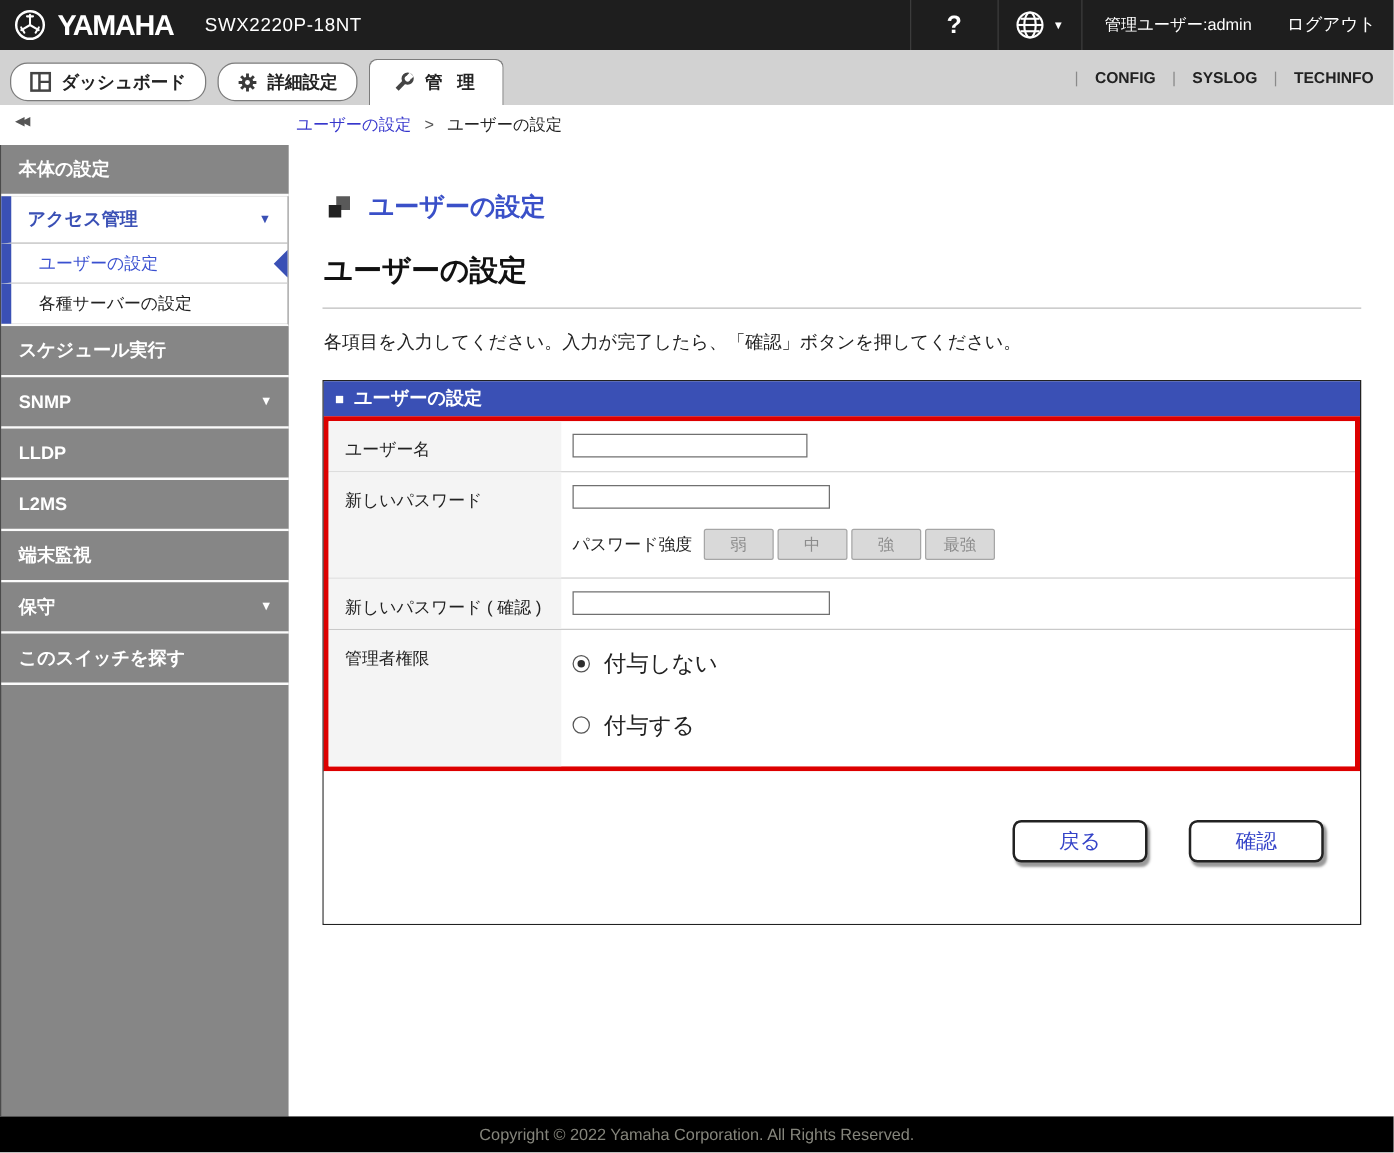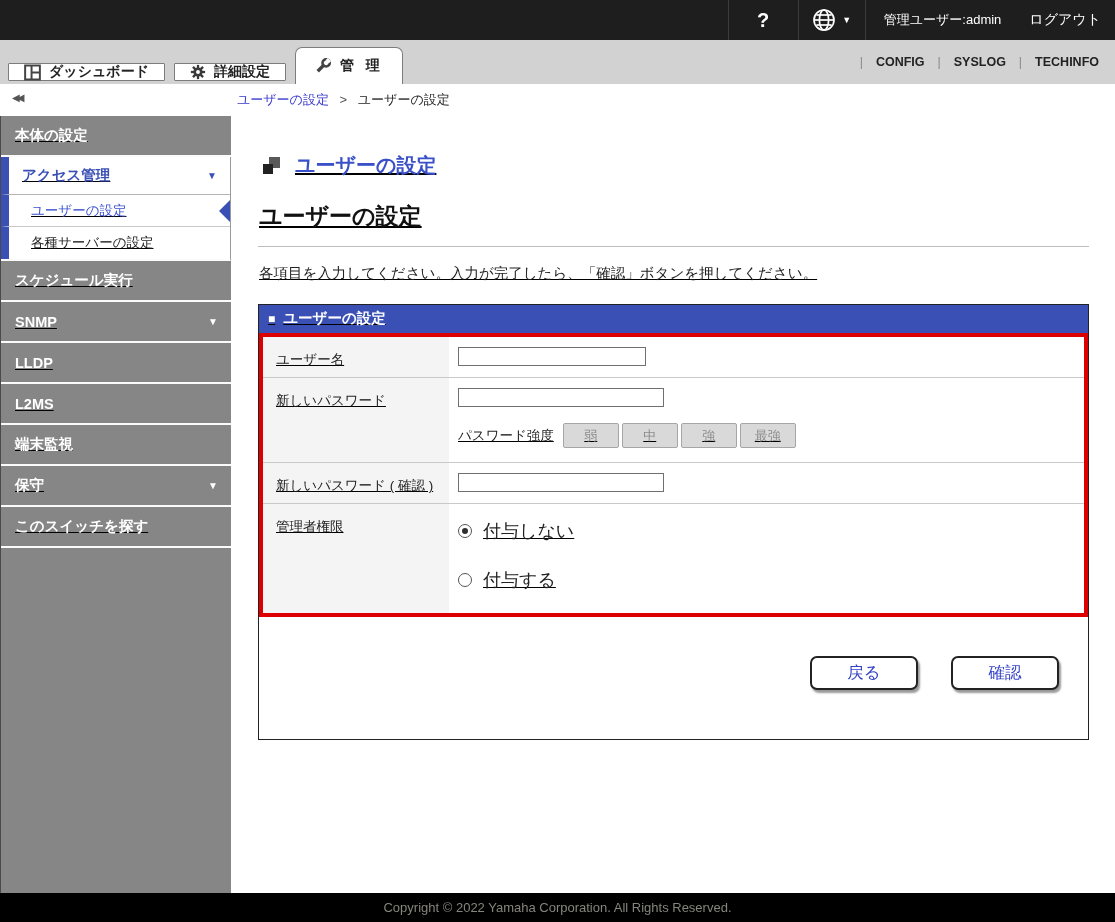--- a/index.html
+++ b/index.html
@@ -16,39 +16,39 @@
   .help-btn { width:69px; display:flex; align-items:center; justify-content:center;
     font-size:20px; font-weight:bold; cursor:pointer; }
   .lang-btn { width:66px; display:flex; align-items:center; justify-content:center; gap:6px; cursor:pointer; }
   .lang-caret { font-size:9px; }
   .user-info { display:flex; align-items:center; padding:0 14px 0 18px; font-size:13px; }
   .logout { display:flex; align-items:center; padding:0 14px; font-size:14px; cursor:pointer; }
 
   
   .tabbar { height:44px; background:#d2d2d2; display:flex; align-items:flex-end; padding-left:8px; }
   .tab { display:flex; align-items:center; gap:8px; background:#fff; border:1px solid #7c7c7c;
-    border-radius:1px; height:18px; padding:0 15px; margin-right:9px; margin-bottom:3px;
+    border-radius:14px; height:31px; padding:0 15px; margin-right:9px; margin-bottom:3px;
     font-size:14px; font-weight:bold; color:#222; cursor:pointer; }
   .tab.active { border-radius:7px 7px 0 0; height:37px; margin-bottom:0; border-bottom:none;
     letter-spacing:4px; padding:4px 18px; }
   .tabbar-links { margin-left:auto; align-self:center; display:flex; align-items:center;
     font-size:12.5px; font-weight:bold; color:#222; padding-right:16px; }
   .tabbar-links .lnk { cursor:pointer; }
   .tlsep { color:#8a8a8a; margin:0 13px; font-weight:normal; }
 
   
   .breadcrumb-row { height:32px; background:#fff; display:flex; align-items:center; position:relative; }
   .collapse-ctl { position:absolute; left:12px; top:8px; color:#555; font-size:10px;
     letter-spacing:-3px; cursor:pointer; }
   .breadcrumb { padding-left:237px; font-size:13px; color:#222; }
   .bc-link { color:#3636cc; cursor:pointer; }
   .bc-sep { color:#555; margin:0 7px; }
 
   
-  .content { display:flex; height:777px;text-decoration:underline; }
+  .content { display:flex; height:777px; }
 
   
   .sidebar { width:231px; background:#868686; border-left:1px solid #4a4a4a; }
   .snav-item { height:41px; display:flex; align-items:center; padding:0 14px; color:#fff;
     font-weight:bold; font-size:14.5px; background:#868686; border-bottom:2px solid #fbfbfb;
     position:relative; cursor:pointer; }
   .snav-arrow { position:absolute; right:13px; font-size:10px; }
   .snav-group { border-bottom:2px solid #fbfbfb; border-right:1px solid #9a9a9a; }
   .group-header { height:38px; display:flex; align-items:center; background:#fff; color:#3a50b5;
     font-weight:bold; font-size:14.5px; border-left:8px solid #3a50b5; padding-left:13px;
@@ -102,20 +102,37 @@
     box-shadow:2px 3px 2px rgba(0,0,0,0.4); cursor:pointer; font-family:inherit; }
 
   
   .footer { height:29px; background:#000000; display:flex; align-items:center; justify-content:center;
     color:#85857c; font-size:13px; }
 </style>
 </head>
 <body>
 
 <header class="topbar">
+  <div class="brand">
+    <span style="display:flex;">
+      <svg width="26" height="26" viewBox="0 0 32 32">
+        <circle cx="16" cy="16" r="13.6" fill="none" stroke="#fff" stroke-width="2.4"></circle>
+        <g stroke="#fff" stroke-width="2" stroke-linecap="round">
+          <line x1="16" y1="16" x2="16" y2="6"></line>
+          <line x1="16" y1="16" x2="24.6" y2="21"></line>
+          <line x1="16" y1="16" x2="7.4" y2="21"></line>
+          <line x1="13" y1="7.5" x2="19" y2="7.5"></line>
+          <line x1="21.5" y1="23.6" x2="24.7" y2="18.4"></line>
+          <line x1="10.5" y1="23.6" x2="7.3" y2="18.4"></line>
+        </g>
+      </svg>
+    </span>
+    <span class="brand-name">YAMAHA</span>
+    <span class="model">SWX2220P-18NT</span>
+  </div>
   <div class="topbar-right">
     <div class="tsep"></div>
     <div class="help-btn">?</div>
     <div class="tsep"></div>
     <div class="lang-btn">
       <span style="display:flex;">
         <svg width="24" height="24" viewBox="0 0 24 24" fill="none" stroke="#fff" stroke-width="1.7">
           <circle cx="12" cy="12" r="10"></circle>
           <ellipse cx="12" cy="12" rx="4.6" ry="10"></ellipse>
           <line x1="2" y1="12" x2="22" y2="12"></line>

